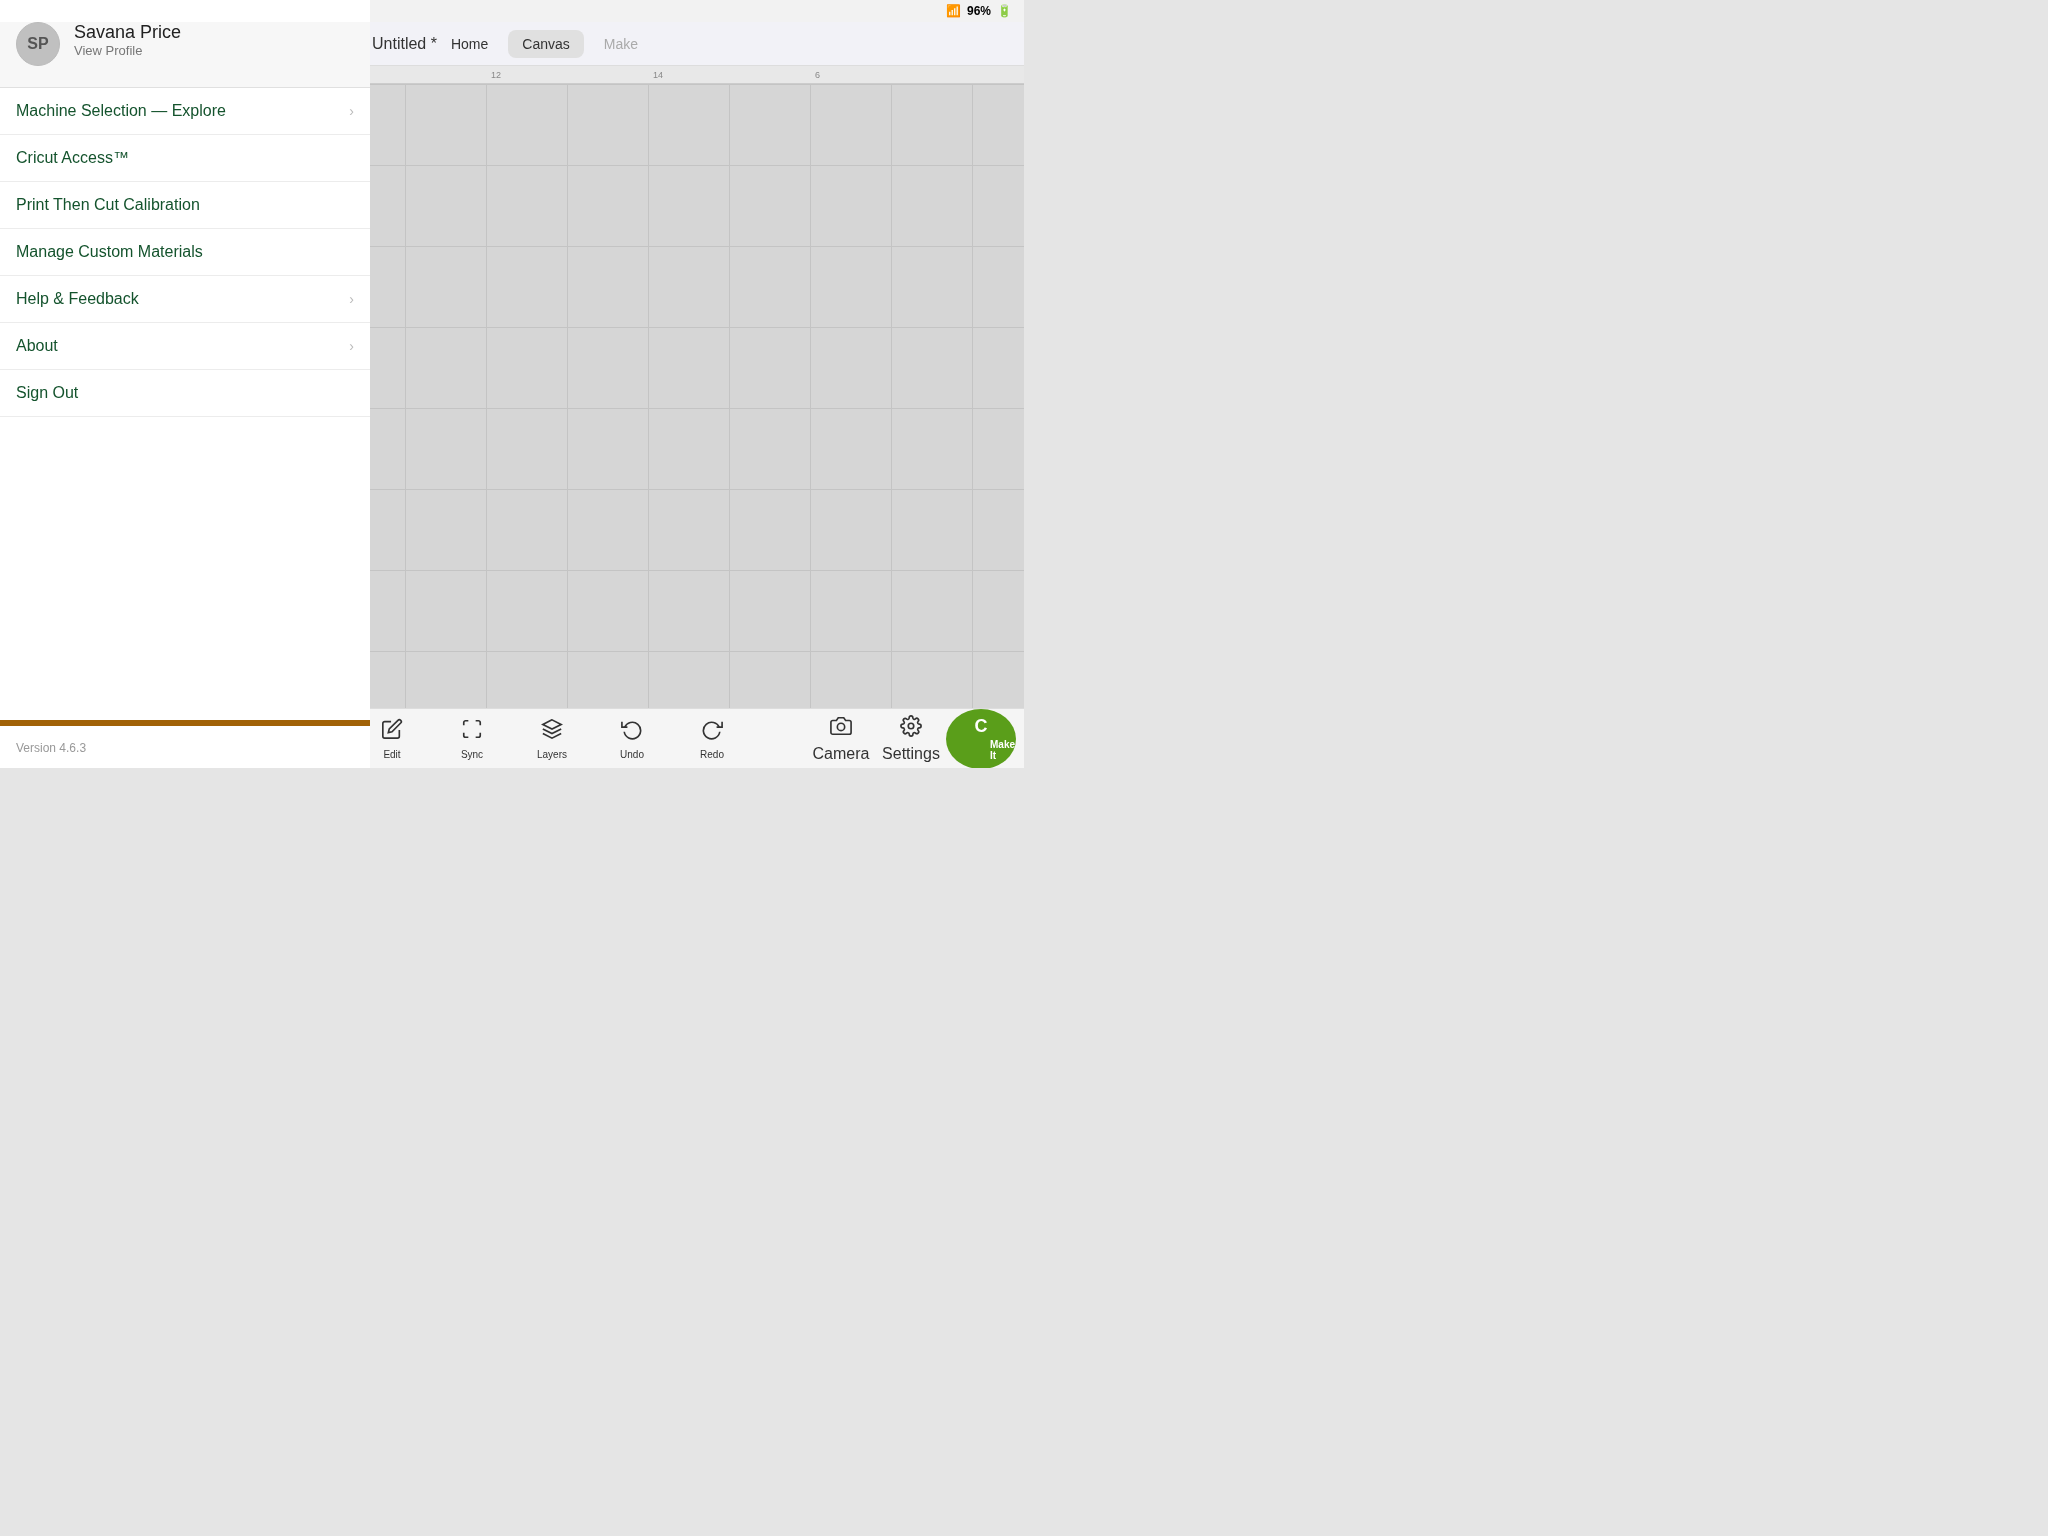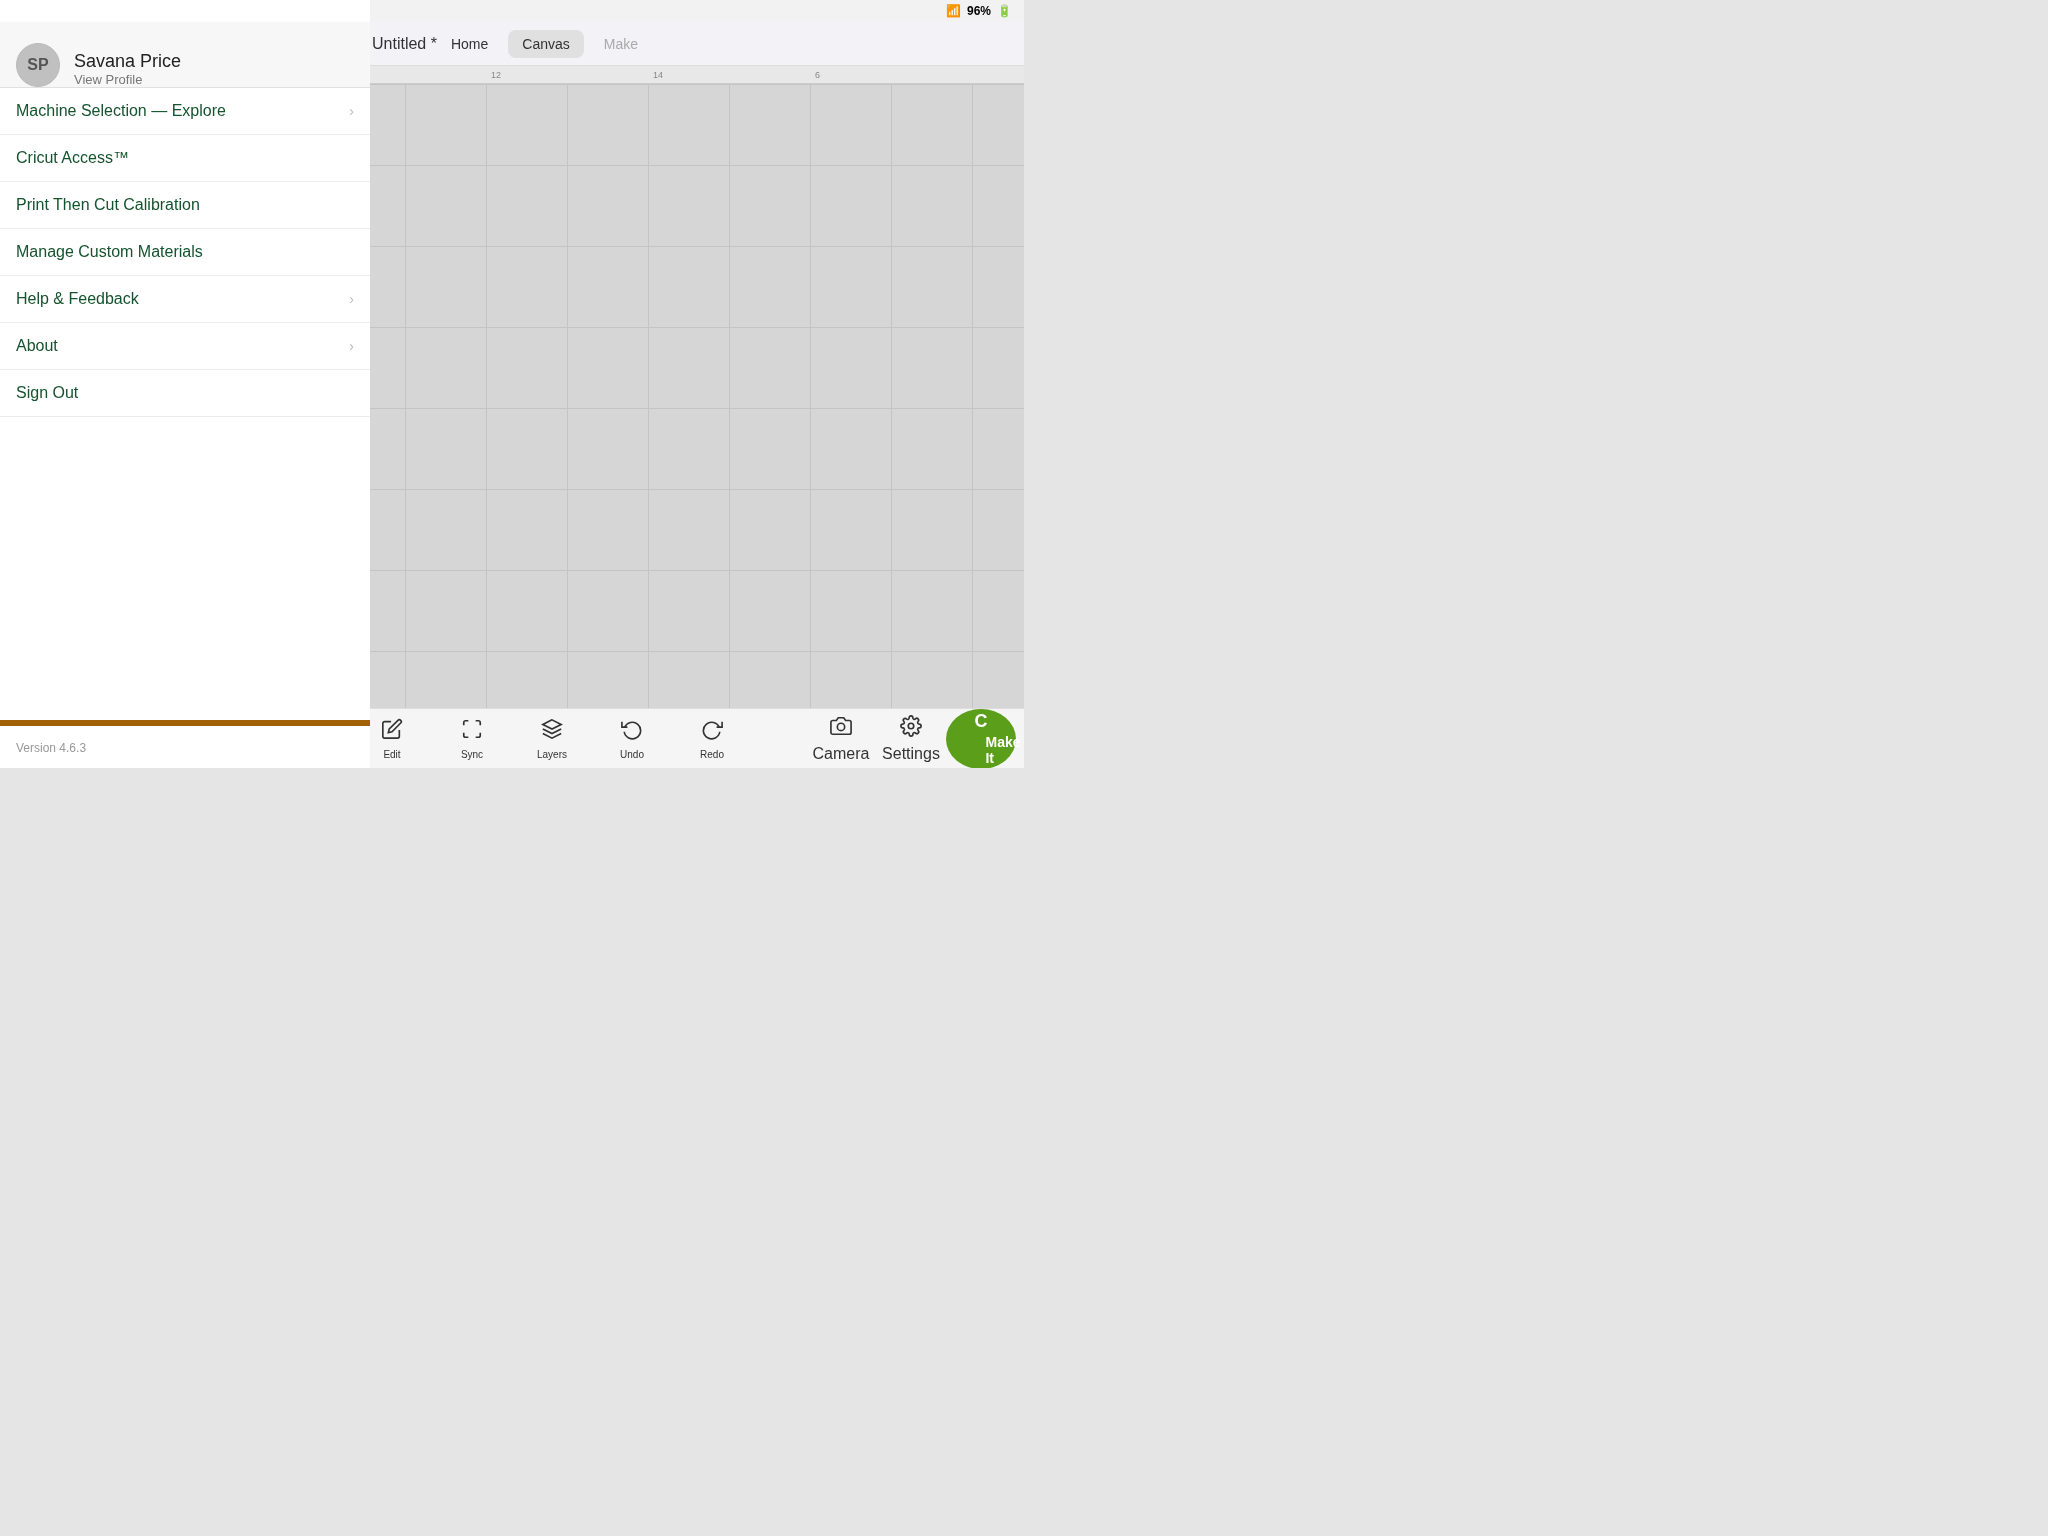--- a/index.html
+++ b/index.html
@@ -204,21 +204,21 @@
       z-index: 200;
       display: flex;
       flex-direction: column;
     }
 
     .side-menu-header {
       height: 66px;
       background: #f7f7f7;
       border-bottom: 1px solid #e0e0e0;
       display: flex;
-      align-items: flex-end;
+      align-items: flex-start;
       padding: 0 16px;
       gap: 14px;
     }
     .avatar {
       width: 44px;
       height: 44px;
       border-radius: 50%;
       background: #c0c0c0;
       display: flex;
       align-items: center;
@@ -383,21 +383,21 @@
         <span class="icon">
           <svg width="22" height="22" viewBox="0 0 24 24" fill="none" stroke="#333" stroke-width="1.8">
             <circle cx="12" cy="12" r="3"></circle>
             <path d="M19.4 15a1.65 1.65 0 0 0 .33 1.82l.06.06a2 2 0 0 1-2.83 2.83l-.06-.06a1.65 1.65 0 0 0-1.82-.33 1.65 1.65 0 0 0-1 1.51V21a2 2 0 0 1-4 0v-.09A1.65 1.65 0 0 0 9 19.4a1.65 1.65 0 0 0-1.82.33l-.06.06a2 2 0 0 1-2.83-2.83l.06-.06A1.65 1.65 0 0 0 4.68 15a1.65 1.65 0 0 0-1.51-1H3a2 2 0 0 1 0-4h.09A1.65 1.65 0 0 0 4.6 9a1.65 1.65 0 0 0-.33-1.82l-.06-.06a2 2 0 0 1 2.83-2.83l.06.06A1.65 1.65 0 0 0 9 4.68a1.65 1.65 0 0 0 1-1.51V3a2 2 0 0 1 4 0v.09a1.65 1.65 0 0 0 1 1.51 1.65 1.65 0 0 0 1.82-.33l.06-.06a2 2 0 0 1 2.83 2.83l-.06.06A1.65 1.65 0 0 0 19.4 9a1.65 1.65 0 0 0 1.51 1H21a2 2 0 0 1 0 4h-.09a1.65 1.65 0 0 0-1.51 1z"></path>
           </svg>
         </span>
         <span class="label">Settings</span>
       </div>
       <div class="make-it-btn">
         <span style="font-size: 18px; font-weight: bold; color: white;">C</span>
-        <span style="font-size: 14px; font-weight: 600; padding-left: 44px;">Make It</span>
+        <span style="font-size: 10px; font-weight: 600; padding-left: 44px;">Make It</span>
       </div>
     </div>
   </div>
 </div>
 
 <div class="side-menu">
 
   <div class="side-menu-header" style="margin-top: 22px;">
     <div class="avatar">SP</div>
     <div class="user-info">

